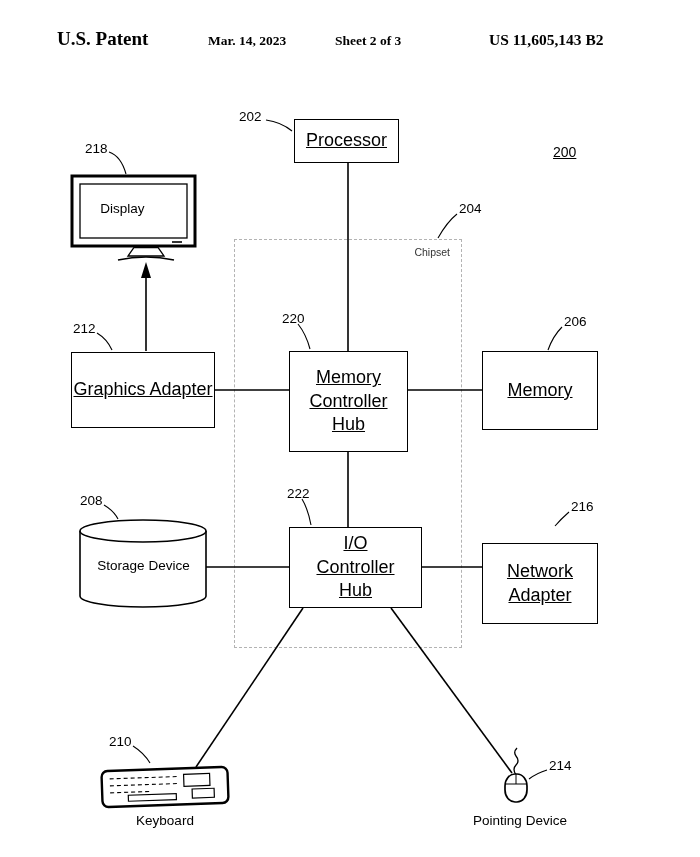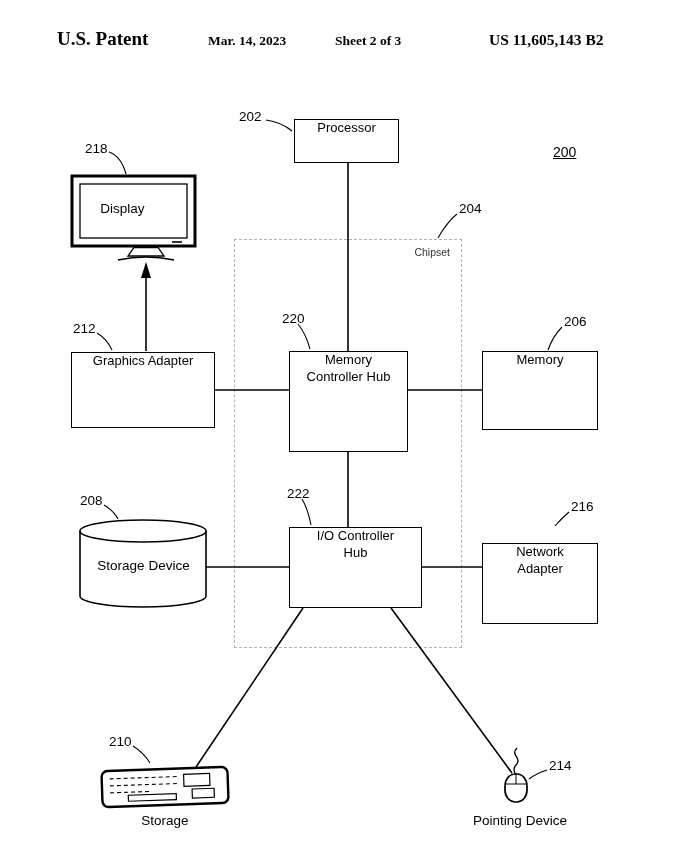--- a/index.html
+++ b/index.html
@@ -10,22 +10,22 @@
   .hdr-date{left:208px;top:33px;font-size:13.5px;}
   .hdr-sheet{left:335px;top:33px;font-size:13.5px;}
   .hdr-num{left:489px;top:31px;font-size:15.5px;}
   .fig-ref{position:absolute;left:553px;top:144px;font-size:14px;text-decoration:underline;z-index:4;}
   svg.layer{position:absolute;left:0;top:0;z-index:2;}
   .chipset-frame{position:absolute;left:234px;top:239px;width:228px;height:409px;
         border:1px dashed #b3b3b3;z-index:1;box-sizing:border-box;}
   .chipset-label{position:absolute;left:378px;top:246px;width:72px;text-align:right;
         font-size:10.5px;color:#333;z-index:4;}
   .box{position:absolute;border:1.6px solid #000;background:#fff;display:flex;
-        align-items:flex-start;justify-content:center;text-align:center;
-        font-size:13px;line-height:1.3;z-index:3;box-sizing:border-box;}
+        align-items:center;justify-content:center;text-align:center;
+        font-size:18px;line-height:1.3;z-index:3;box-sizing:border-box;text-decoration:underline;}
   .box-processor{left:294px;top:119px;width:105px;height:44px;}
   .box-graphics{left:71px;top:352px;width:144px;height:76px;}
   .box-mch{left:289px;top:351px;width:119px;height:101px;}
   .box-memory{left:482px;top:351px;width:116px;height:79px;}
   .box-ioch{left:289px;top:527px;width:133px;height:81px;}
   .box-network{left:482px;top:543px;width:116px;height:81px;}
   .narrow{max-width:92px;display:inline-block;}
   .ref{position:absolute;font-size:13.5px;z-index:4;white-space:nowrap;}
   .lbl{position:absolute;font-size:13.5px;text-align:center;z-index:4;}
   .lbl-display{left:80px;top:201px;width:85px;}
@@ -121,21 +121,21 @@
   </div>
   <div class="box box-ioch">
     <span class="narrow">I/O Controller Hub</span>
   </div>
   <div class="box box-network">
     <span class="narrow" style="max-width:70px;">Network Adapter</span>
   </div>
 
   <div class="lbl lbl-display">Display</div>
   <div class="lbl lbl-storage">Storage Device</div>
-  <div class="lbl lbl-keyboard">Storage</div>
+  <div class="lbl lbl-keyboard">Keyboard</div>
   <div class="lbl lbl-pointing">Pointing Device</div>
 
   <div class="ref" style="left:239px;top:109px;">202</div>
   <div class="ref" style="left:85px;top:141px;">218</div>
   <div class="ref" style="left:459px;top:201px;">204</div>
   <div class="ref" style="left:282px;top:311px;">220</div>
   <div class="ref" style="left:564px;top:314px;">206</div>
   <div class="ref" style="left:73px;top:321px;">212</div>
   <div class="ref" style="left:80px;top:493px;">208</div>
   <div class="ref" style="left:287px;top:486px;">222</div>

